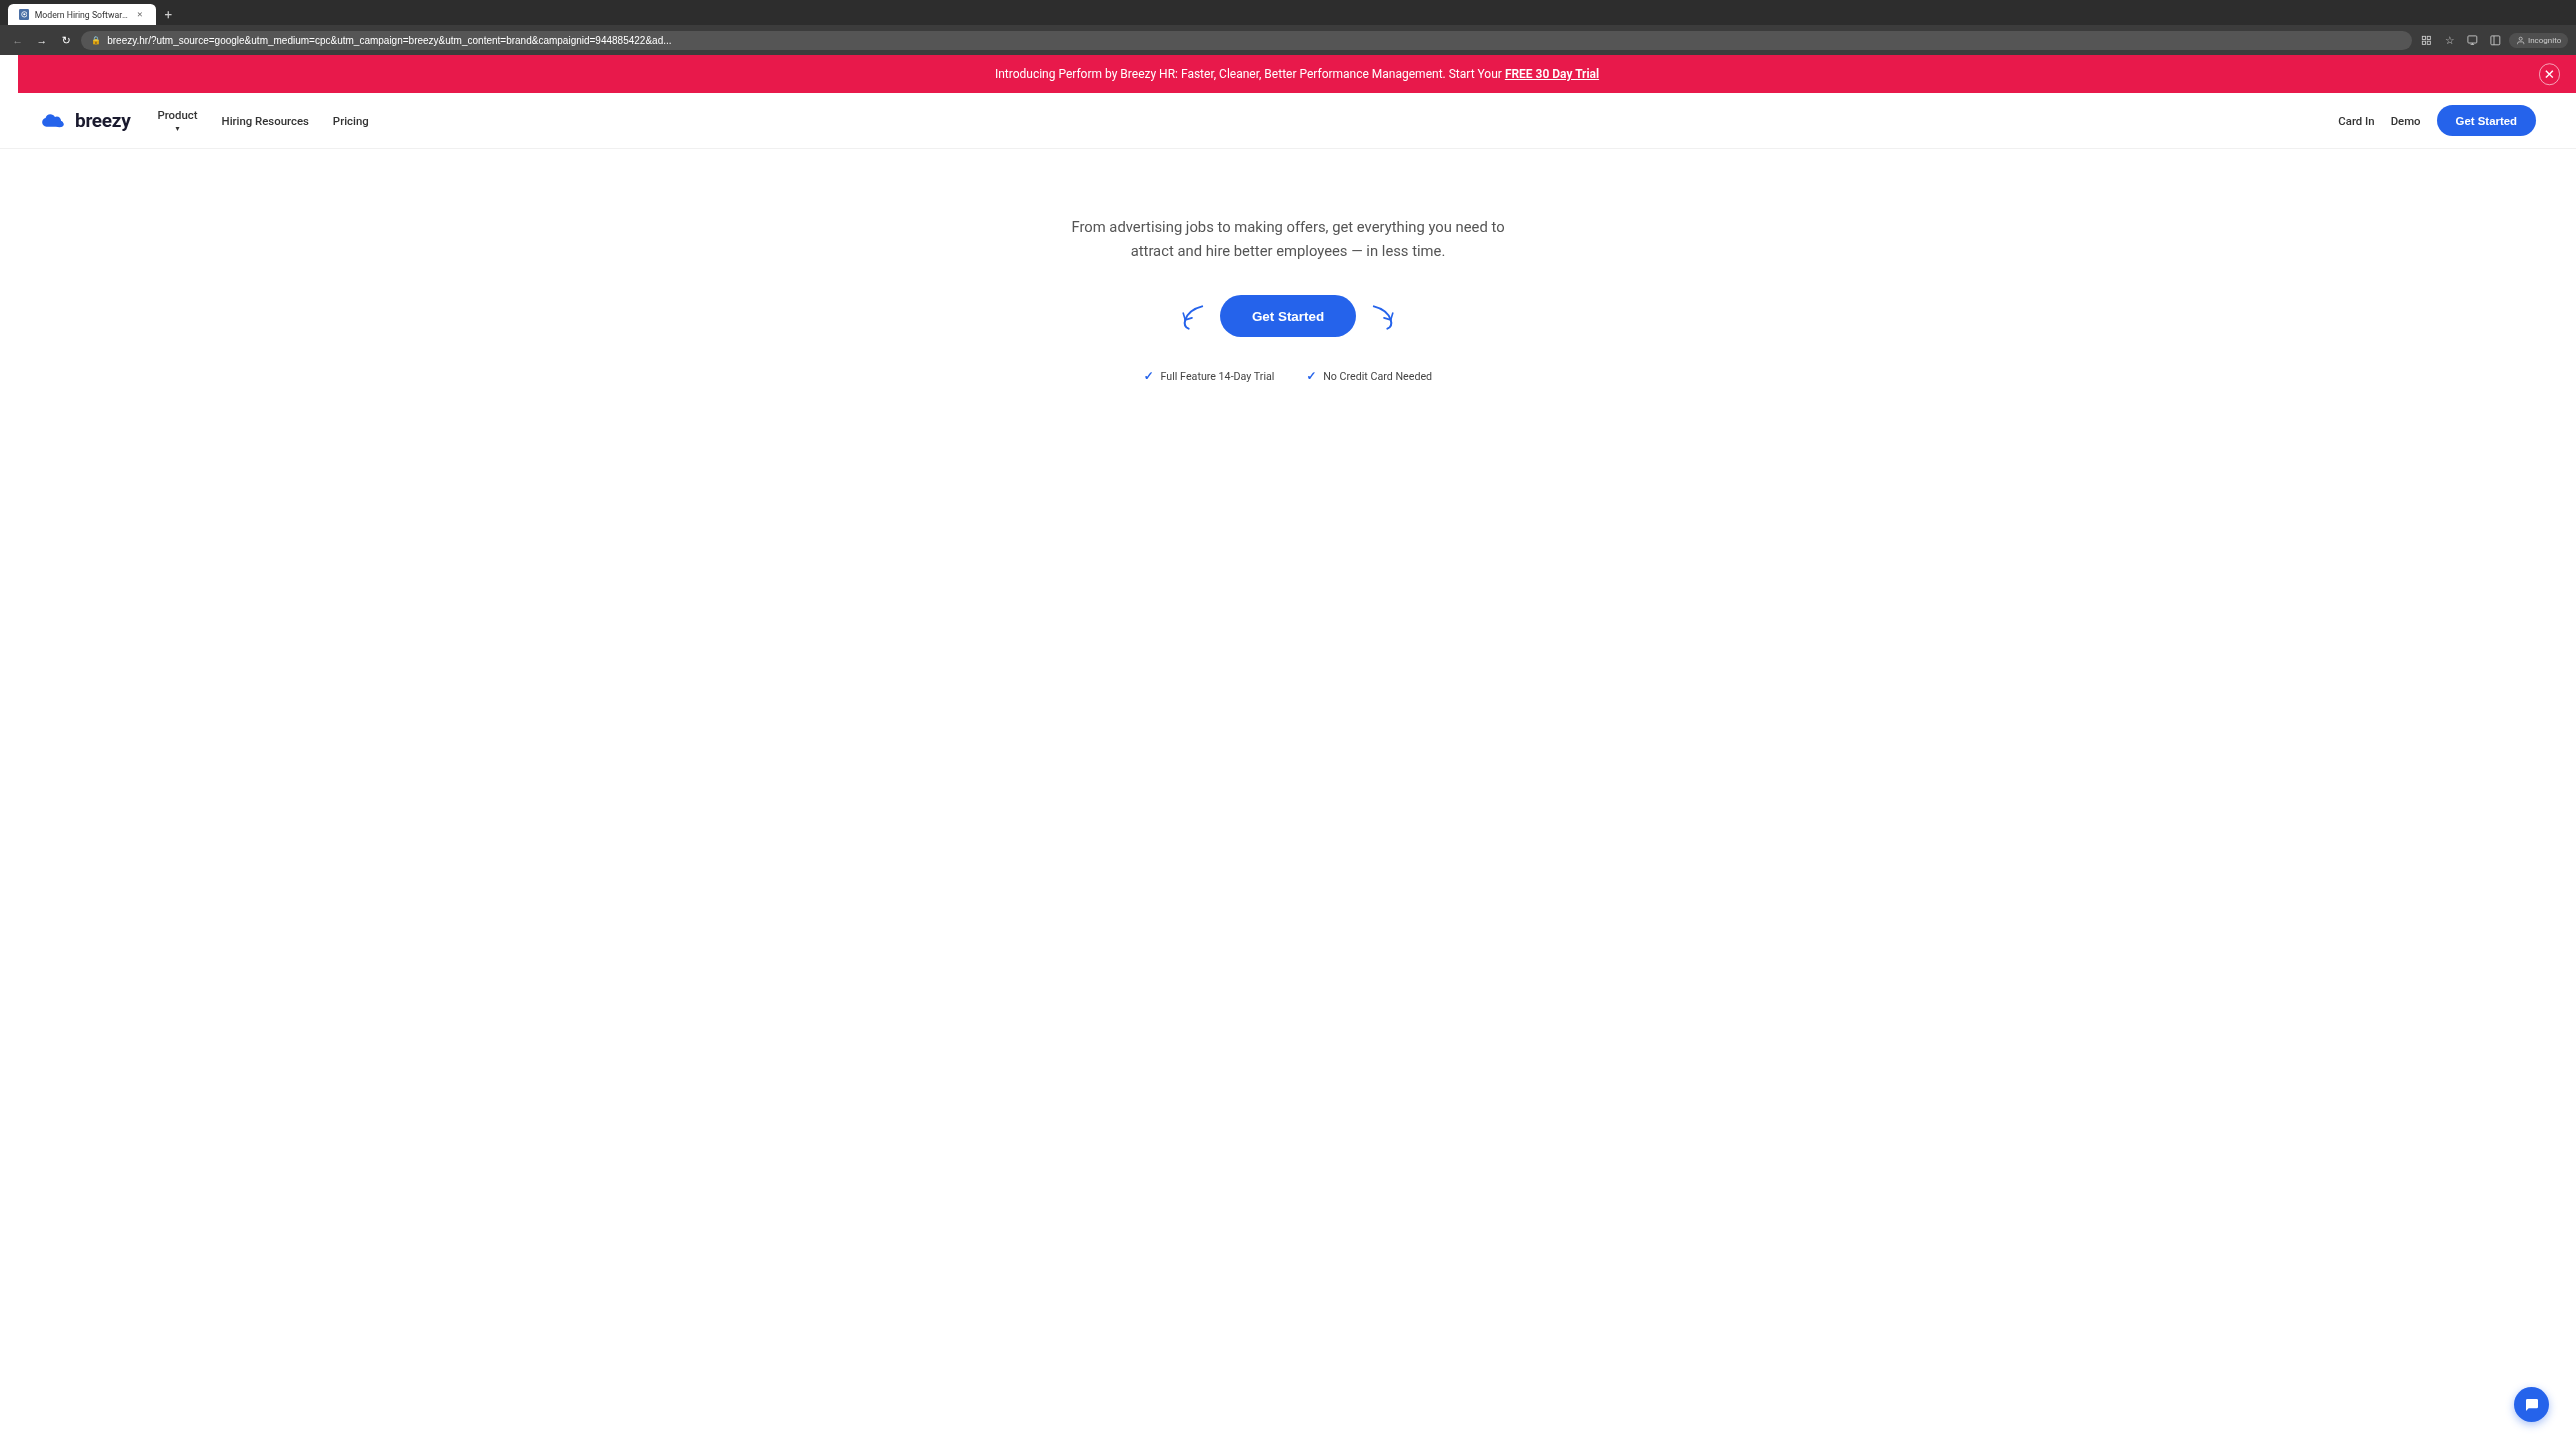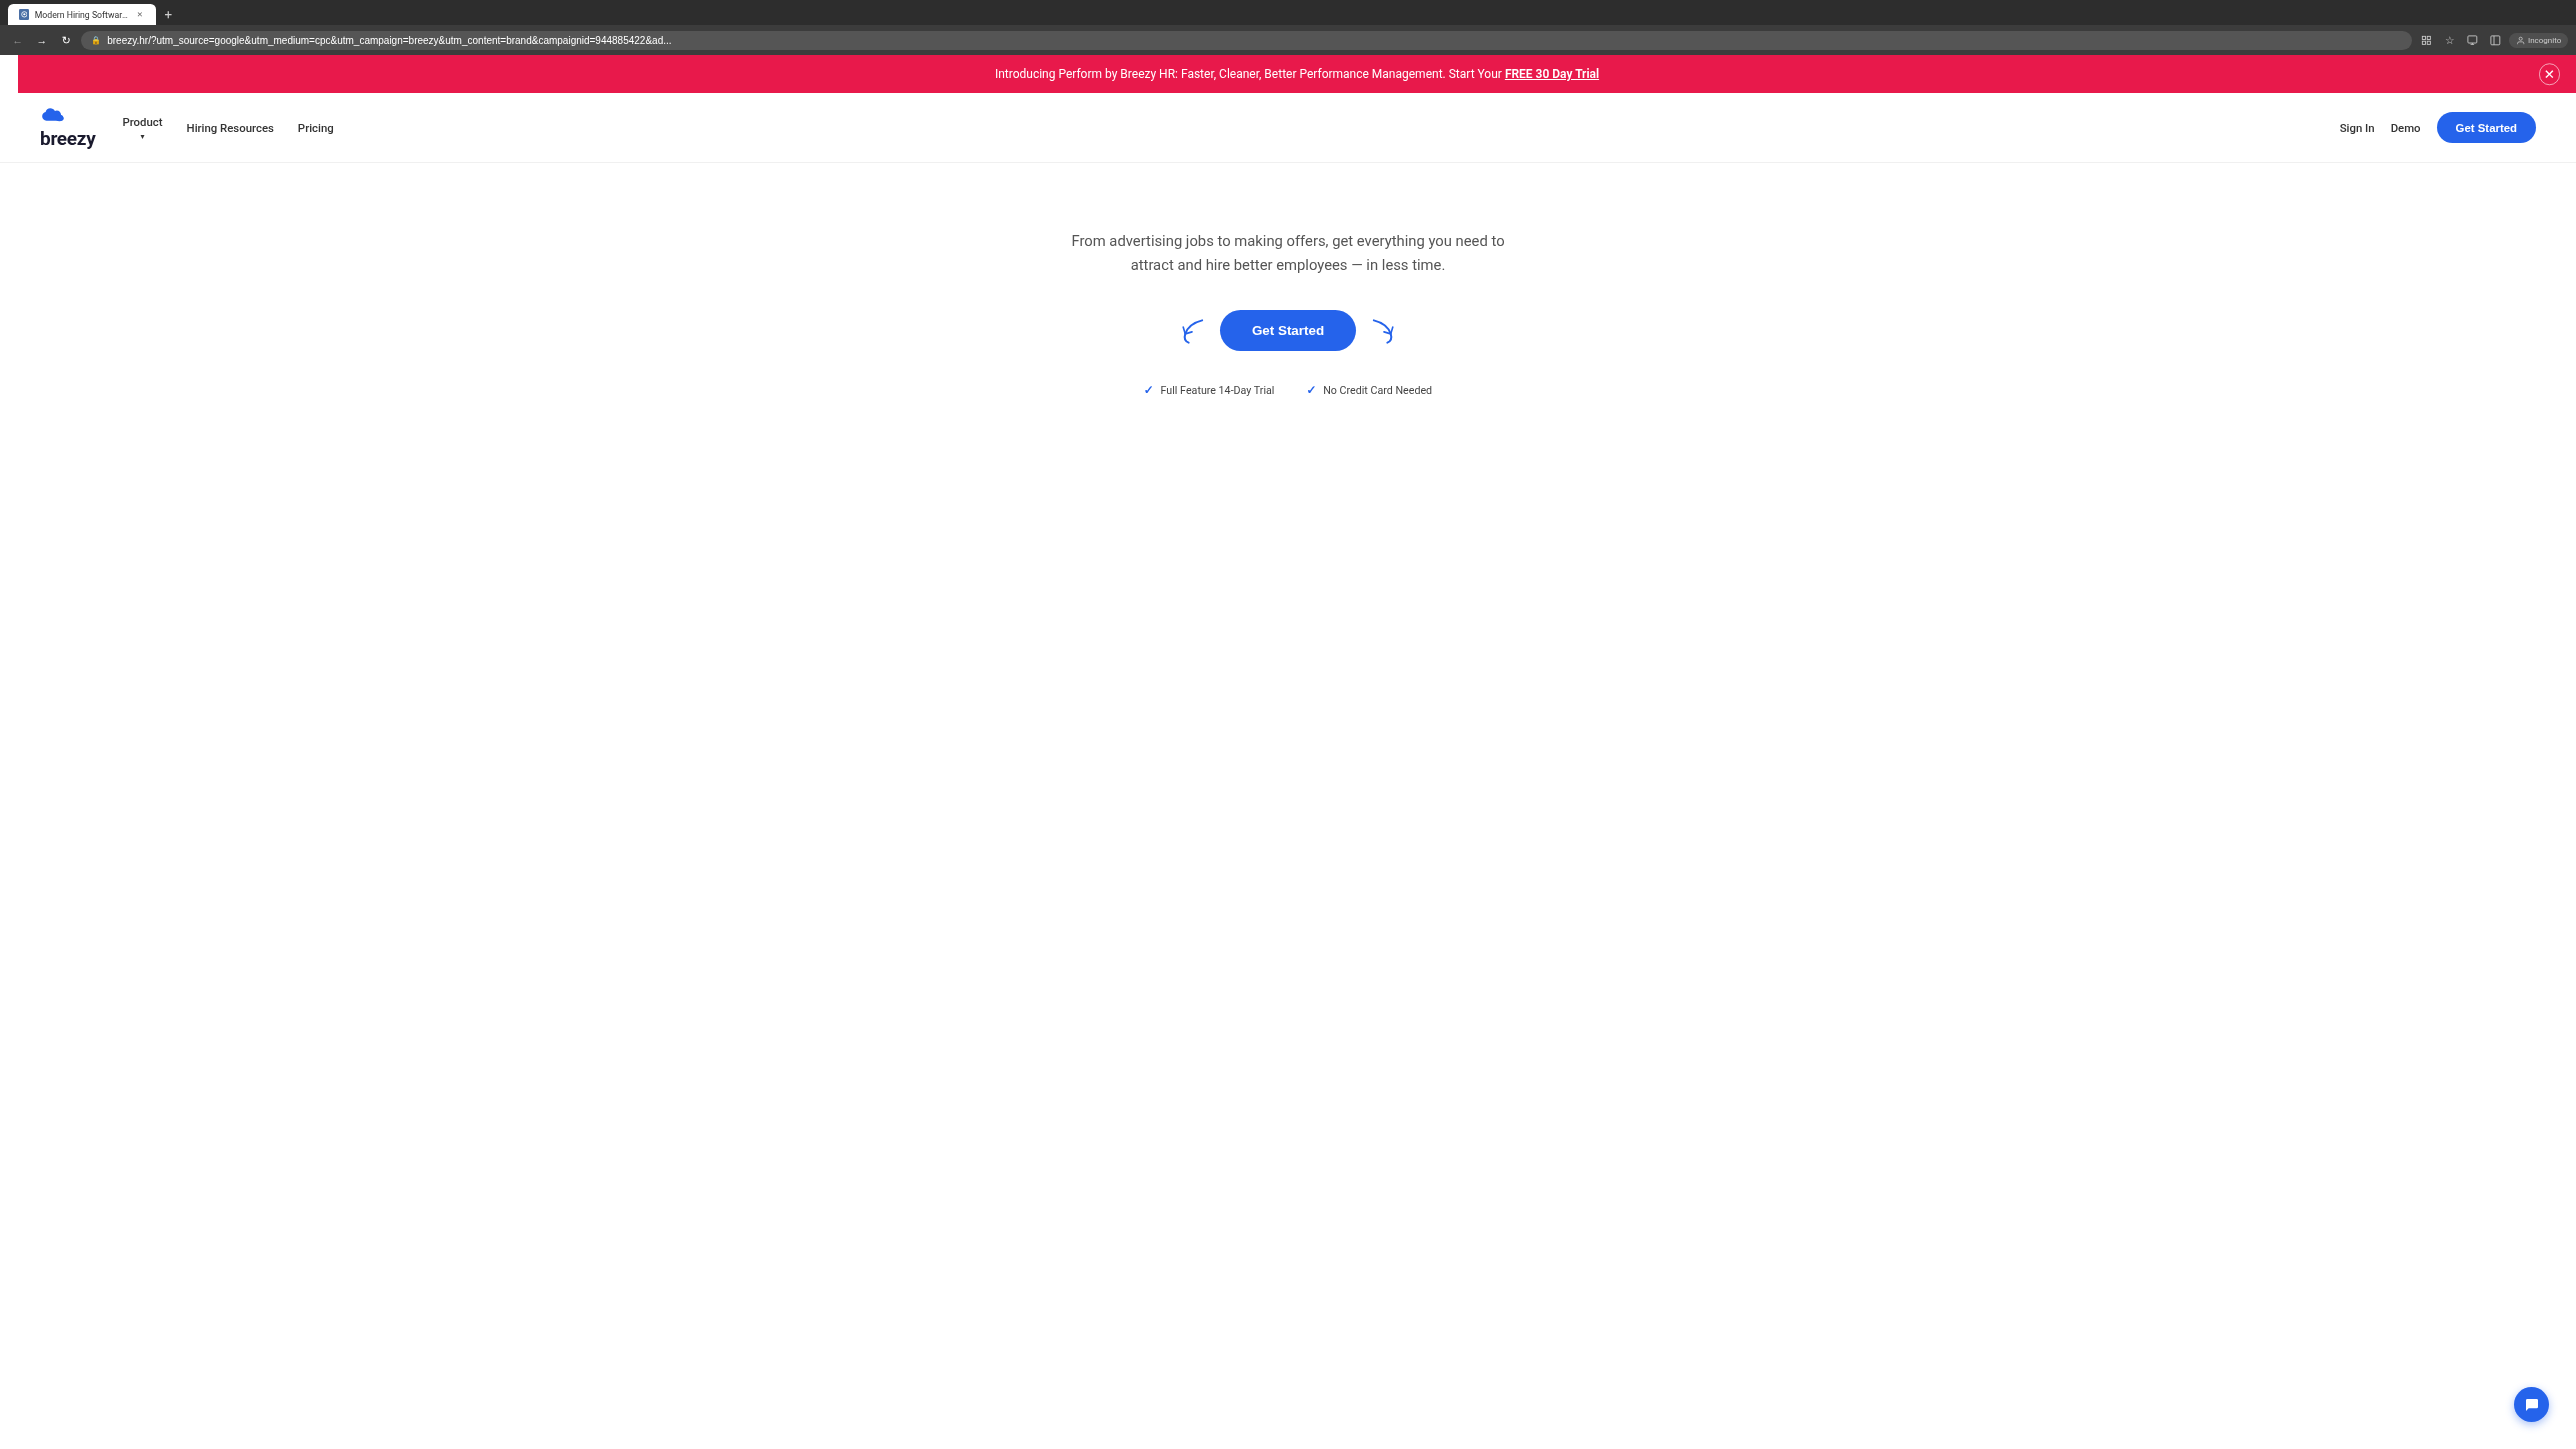--- a/index.html
+++ b/index.html
@@ -198,25 +198,24 @@
     .navbar {
       display: flex;
       align-items: center;
       padding: 12px 40px;
       background: #fff;
       border-bottom: 0.7px solid #f0f0f0;
     }
 
     .logo {
       display: flex;
-      align-items: flex-start;
-      gap: 2px;
+      align-items: center;
+      gap: 8px;
       text-decoration: none;
       margin-right: 27px;
-      flex-direction: column;
     }
 
     .logo-icon {
       width: 27px;
       height: 20px;
     }
 
     .logo-text {
       font-size: 19px;
       font-weight: 700;
@@ -457,21 +456,21 @@
       </a>
       <a class="nav-link" href="#">
         <span>Hiring Resources</span>
       </a>
       <a class="nav-link" href="#">
         <span>Pricing</span>
       </a>
     </div>
 
     <div class="nav-actions">
-      <a class="sign-in-link" href="#">Sign In</a>
+      <a class="sign-in-link" href="#">Card In</a>
       <a class="demo-link" href="#">Demo</a>
       <button class="get-started-btn">Get Started</button>
     </div>
   </nav>
 
   <section class="hero">
     <p class="hero-subtitle">From advertising jobs to making offers, get everything you need to attract and hire better employees — in less time.</p>
 
     <div class="hero-cta-wrapper">
 

